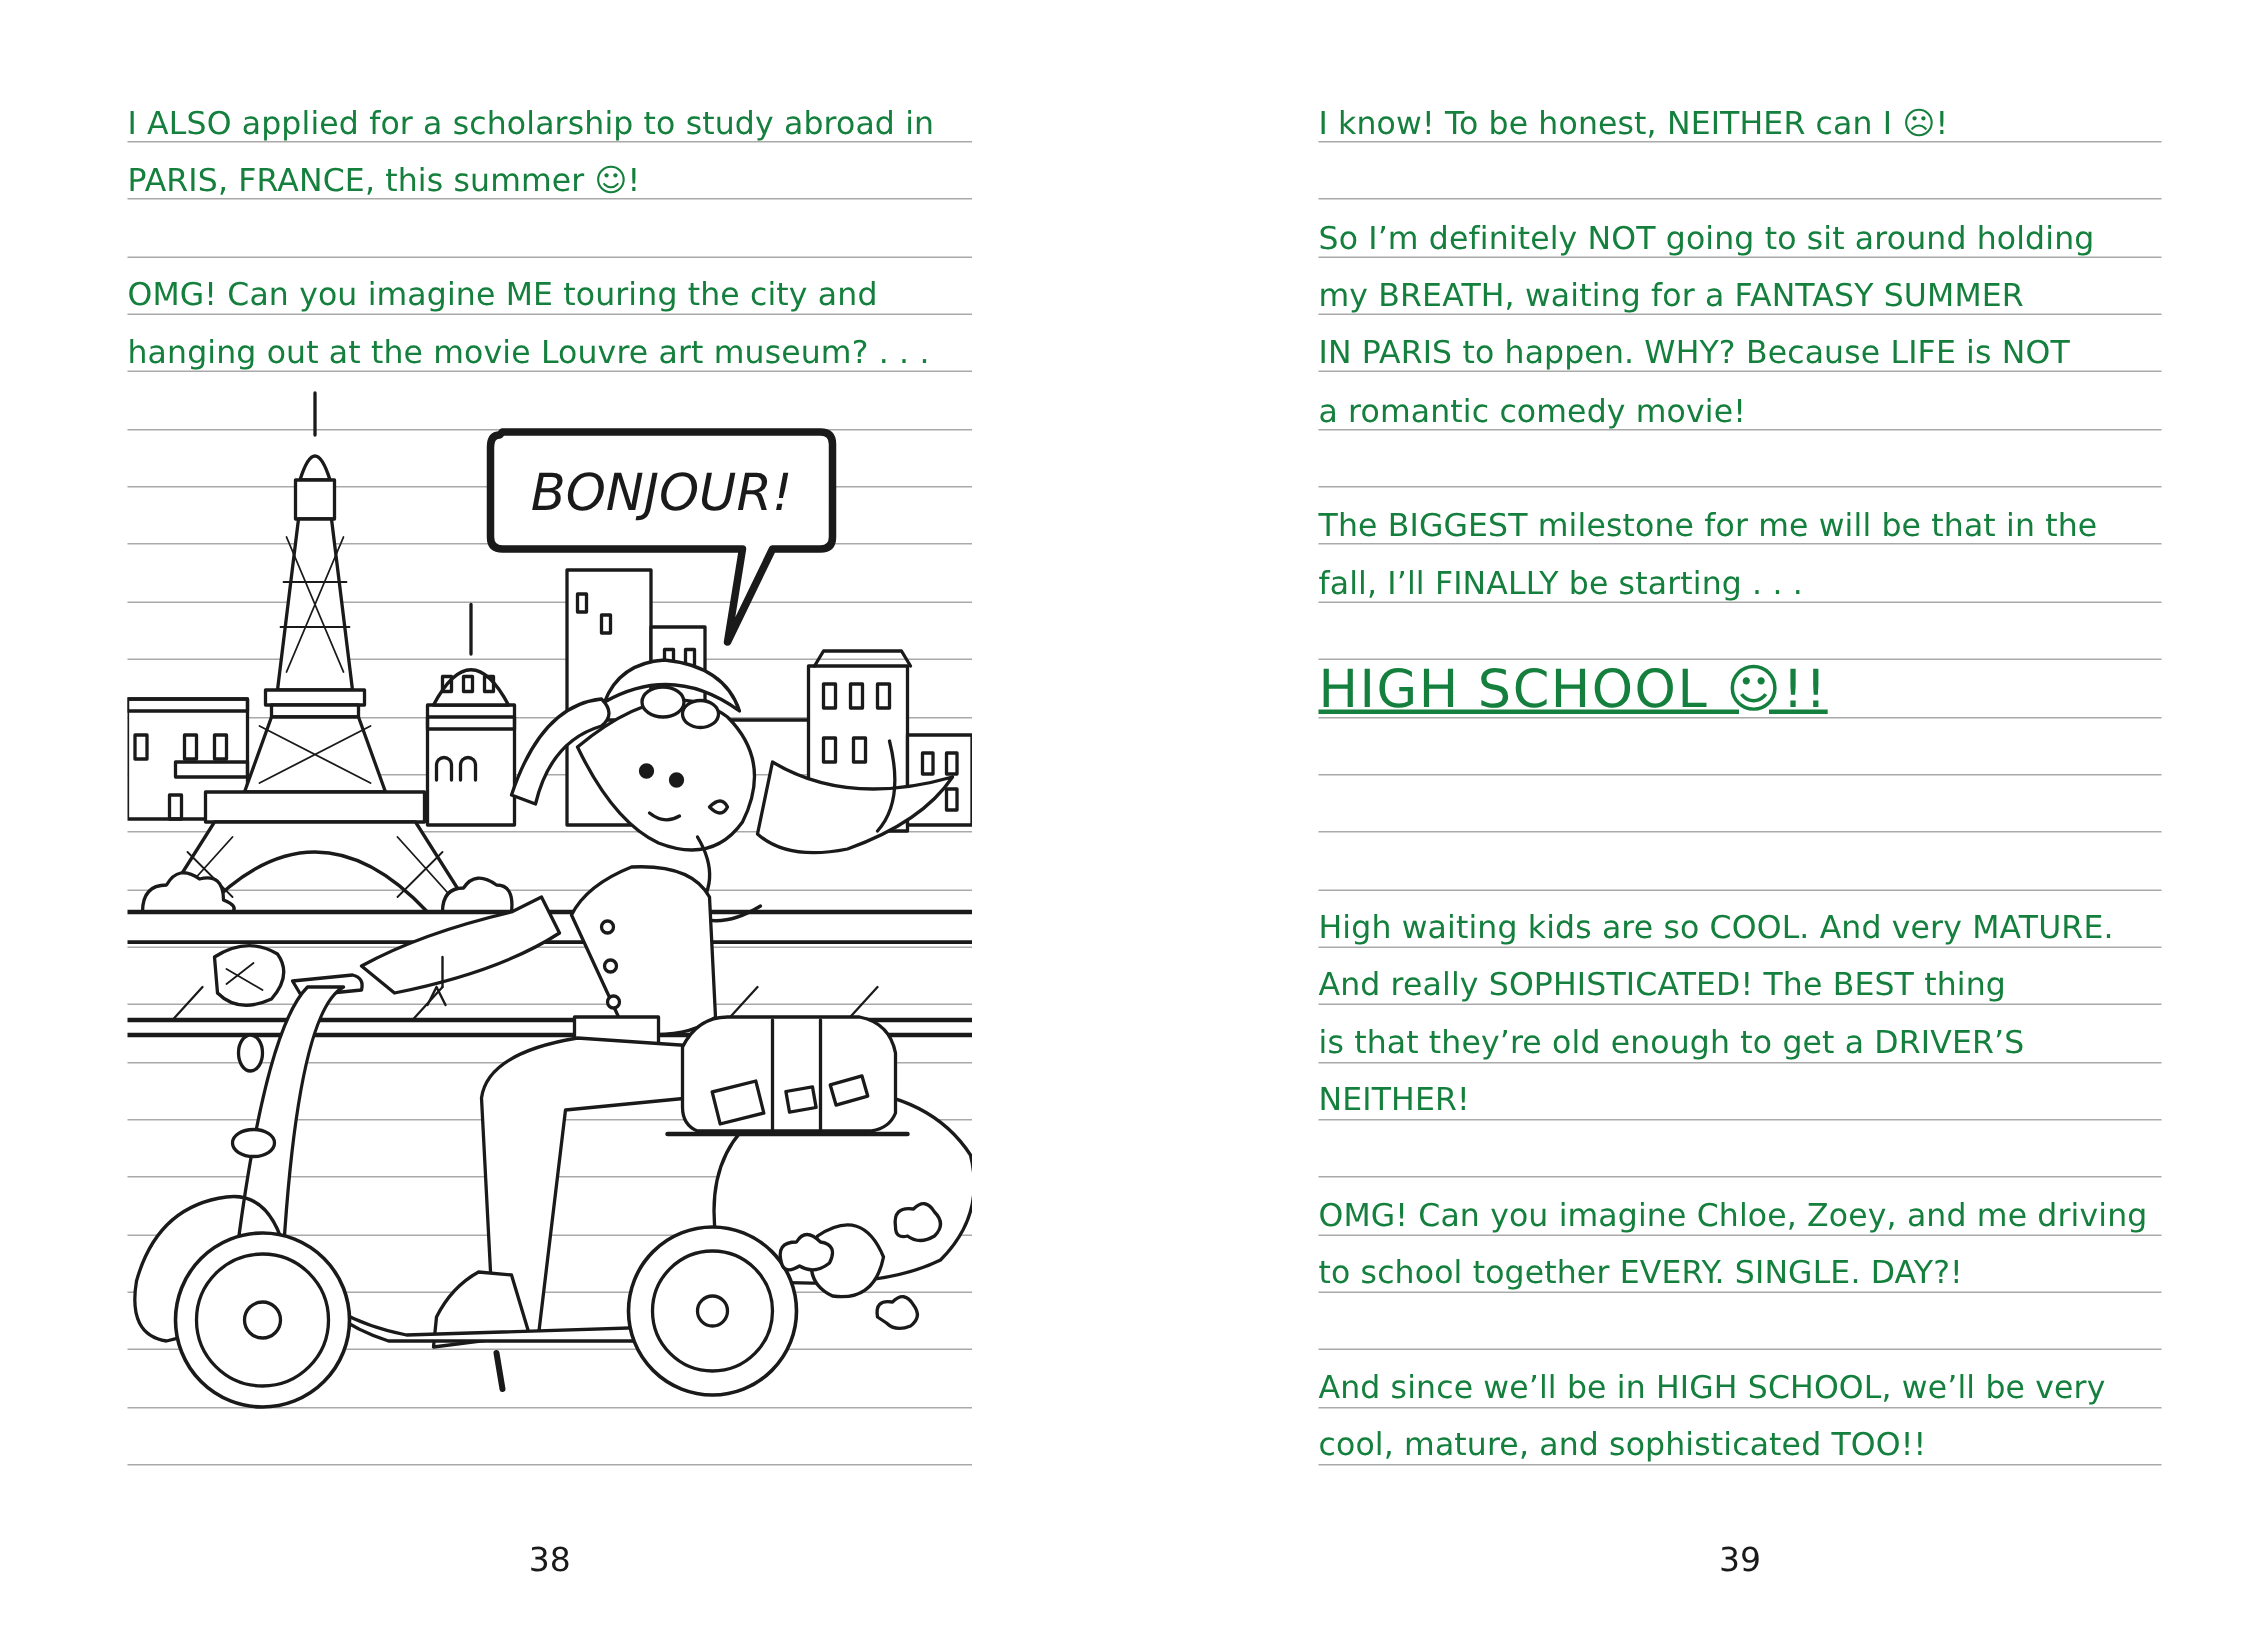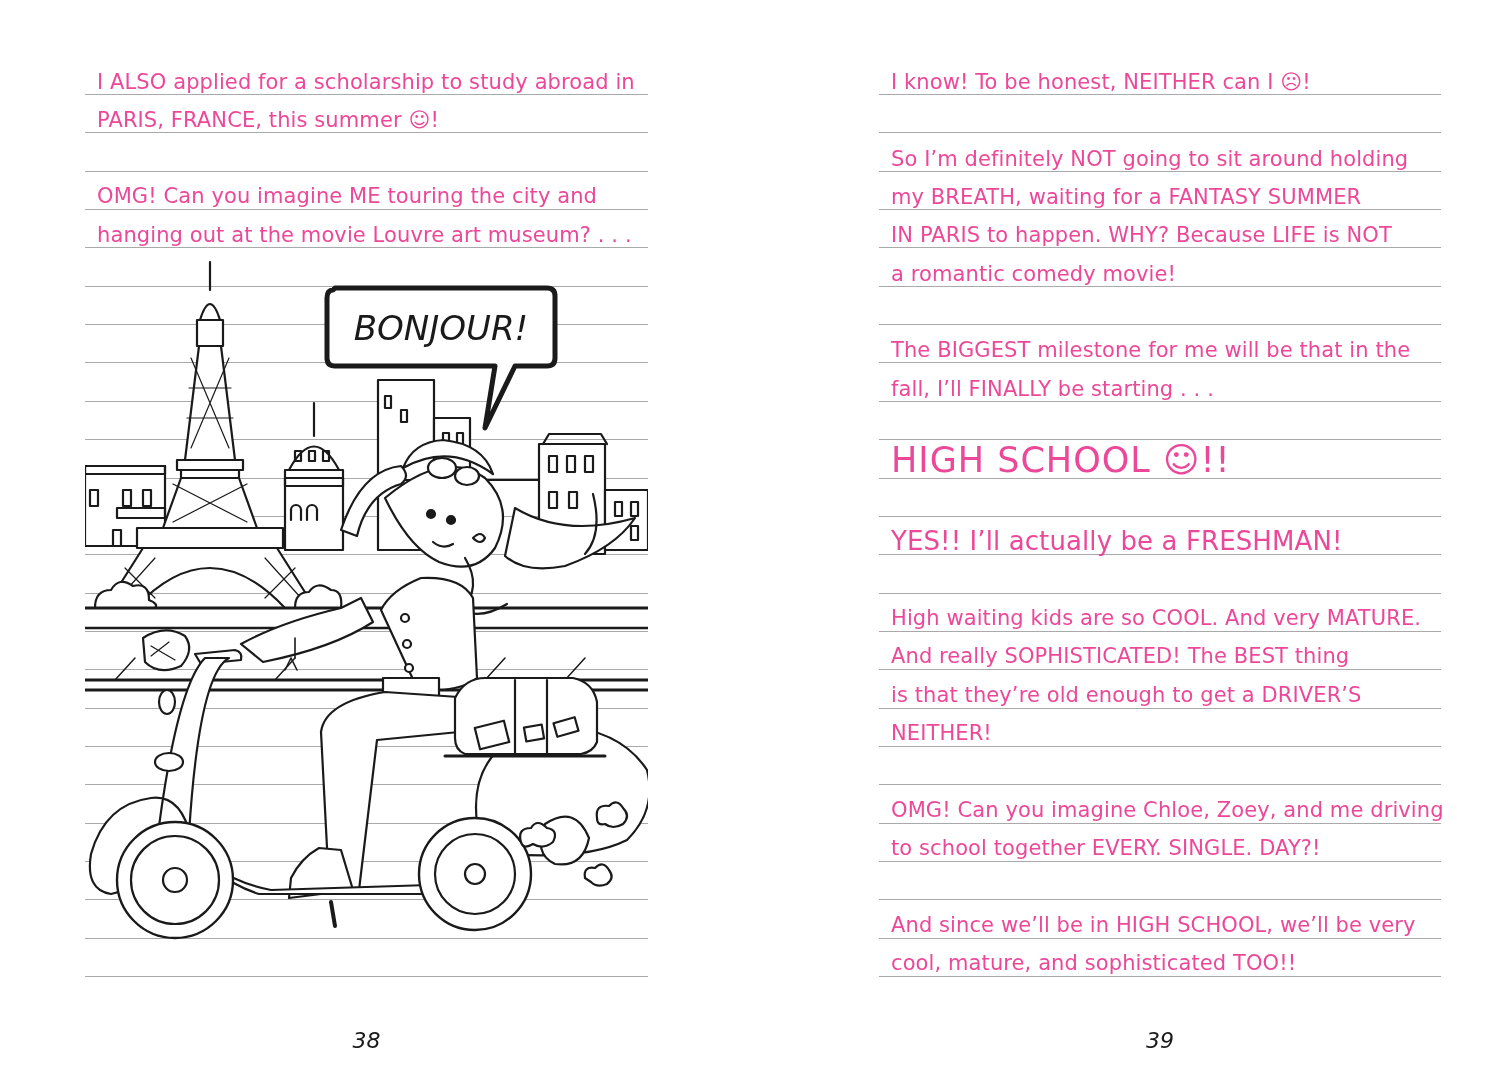--- a/index.html
+++ b/index.html
@@ -3,29 +3,29 @@
 <meta charset="utf-8">
 <style>
   html, body { margin: 0; padding: 0; background: #ffffff; }
   body { width: 1500px; height: 1091px; position: relative; overflow: hidden;
          font-family: "DejaVu Sans", sans-serif; color: #1a1a1a; }
   .page { position: absolute; top: 0; height: 1091px; }
   .page-left { left: 85px; width: 563px; }
   .page-right { left: 852px; width: 562px; margin-left: 27px; }
   .rule { position: absolute; left: 0; right: 0; height: 0;
           border-top: 1.6px solid #a9a9a9; }
-  .line { position: absolute; left: 12px; white-space: nowrap;
+  .line { position: absolute; left: 0; white-space: nowrap;
           font-family: "DejaVu Sans", sans-serif; font-size: 21px;
-          letter-spacing: 0.1px; color: #ec4899; line-height: 1; }
-  .line.big { font-size: 35px; letter-spacing: 1px; }
+          letter-spacing: 0.1px; color: #15803d; line-height: 1; }
+  .line.big { font-size: 35px; letter-spacing: 1px; text-decoration: underline; }
   .line.mid { font-size: 26px; }
   .caption { position: absolute; left: 0; right: 0; text-align: center;
              font-size: 22px; letter-spacing: 0.8px; white-space: nowrap; }
   .page-number { position: absolute; left: 0; right: 0; text-align: center;
-                 font-size: 22px; top: 1028px; font-style: italic; }
+                 font-size: 22px; top: 1028px; }
   .illustration { position: absolute; left: 0; top: 258px; width: 563px; height: 700px; }
   .bubble-text { font-family: "DejaVu Sans", sans-serif; font-style: italic; }
 </style>
 </head>
 <body>
 
 <div class="page page-left">
   <div id="left-rules">
       <div class="rule" style="top: 94px;"></div>
       <div class="rule" style="top: 132.35px;"></div>
@@ -240,21 +240,20 @@
   <div class="line" style="top:149px">So I’m definitely NOT going to sit around holding</div>
   <div class="line" style="top:187px">my BREATH, waiting for a FANTASY SUMMER</div>
   <div class="line" style="top:225px">IN PARIS to happen. WHY? Because LIFE is NOT</div>
   <div class="line" style="top:264px">a romantic comedy movie!</div>
 
   <div class="line" style="top:340px">The BIGGEST milestone for me will be that in the</div>
   <div class="line" style="top:379px">fall, I’ll FINALLY be starting . . .</div>
 
   <div class="line big" style="top:443px">HIGH SCHOOL ☺!!</div>
 
-  <div class="line mid" style="top:528px">YES!! I’ll actually be a FRESHMAN!</div>
 
   <div class="line" style="top:608px">High waiting kids are so COOL. And very MATURE.</div>
   <div class="line" style="top:646px">And really SOPHISTICATED! The BEST thing</div>
   <div class="line" style="top:685px">is that they’re old enough to get a DRIVER’S</div>
   <div class="line" style="top:723px">NEITHER!</div>
 
   <div class="line" style="top:800px">OMG! Can you imagine Chloe, Zoey, and me driving</div>
   <div class="line" style="top:838px">to school together EVERY. SINGLE. DAY?!</div>
 
   <div class="line" style="top:915px">And since we’ll be in HIGH SCHOOL, we’ll be very</div>

